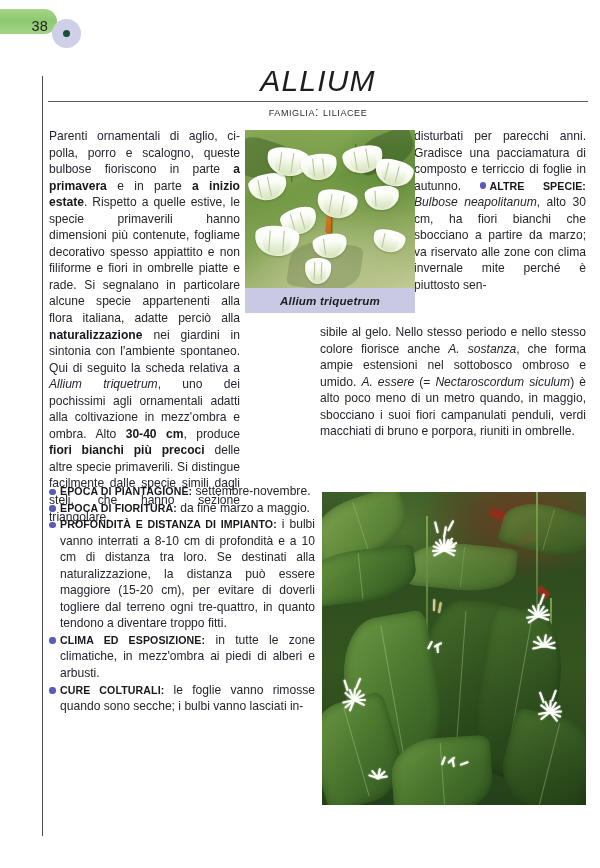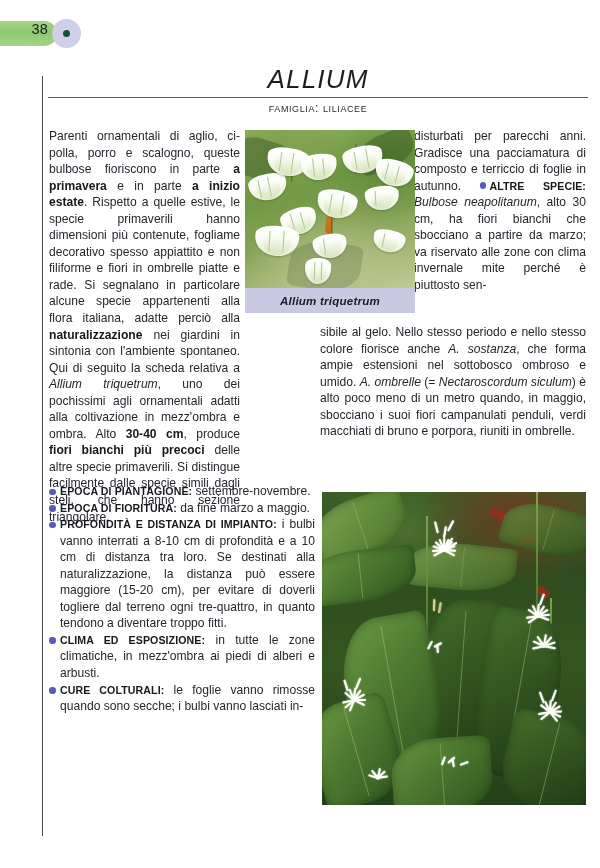--- a/index.html
+++ b/index.html
@@ -16,27 +16,27 @@
   
   .page-header {
     position: absolute;
     top: 0; left: 0;
     width: 600px;
     height: 60px;
   }
   .page-number-pill {
     position: absolute;
     left: 0;
-    top: 21px;
+    top: 9px;
     width: 57px;
     height: 25px;
     background: linear-gradient(to bottom, #a8d48a 0%, #8cc96e 45%, #a5d389 100%);
     border-radius: 0 13px 13px 0;
     display: flex;
-    align-items: flex-start;
+    align-items: flex-end;
     justify-content: flex-end;
     padding-right: 9px;
   }
   .page-number-text {
     font-size: 14.5px;
     color: #1d1d1d;
     font-family: "Liberation Sans", sans-serif;
     letter-spacing: .2px;
   }
   .header-dot-disc {
@@ -78,21 +78,21 @@
 
   
   .title-block {
     position: absolute;
     left: 48px;
     top: 66px;
     width: 540px;
     text-align: center;
   }
   .genus-title {
-    font-size: 26px;
+    font-size: 30px;
     font-style: italic;
     font-weight: normal;
     color: #1c1c22;
     letter-spacing: 1.2px;
     line-height: 1;
     padding-bottom: 3px;
   }
   .title-rule {
     width: 100%;
     height: 1px;
@@ -342,21 +342,21 @@
   </div>
 </div>
 
 <div class="col-left body-text">Parenti ornamentali di aglio, ci-polla, porro e scalogno, queste bulbose fioriscono in parte <b>a primavera</b> e in parte <b>a inizio estate</b>. Rispetto a quelle estive, le specie primaverili hanno dimensioni più contenute, fogliame decorativo spesso appiattito e non filiforme e fiori in ombrelle piatte e rade. Si segnalano in particolare alcune specie appartenenti alla flora italiana, adatte perciò alla <b>naturalizzazione</b> nei giardini in sintonia con l'ambiente spontaneo. Qui di seguito la scheda relativa a <i>Allium triquetrum</i>, uno dei pochissimi agli ornamentali adatti alla coltivazione in mezz'ombra e ombra. Alto <b>30-40 cm</b>, produce <b>fiori bianchi più precoci</b> delle altre specie primaverili. Si distingue facilmente dalle specie simili dagli steli, che hanno sezione triangolare.</div>
 
 <div class="col-right body-text">
   <span>disturbati per parecchi anni. Gradisce una pacciamatura di composto e terriccio di foglie in autunno.</span>
   <span class="inline-bullet"></span><span class="inline-label">Altre specie:</span><span> <i>Bulbose neapolitanum</i>, alto 30 cm, ha fiori bianchi che sbocciano a partire da marzo; va riservato alle zone con clima invernale mite perché è piuttosto sen-</span>
 </div>
 
-<div class="full-span body-text">sibile al gelo. Nello stesso periodo e nello stesso colore fiorisce anche <i>A. sostanza</i>, che forma ampie estensioni nel sottobosco ombroso e umido. <i>A. ombrelle</i> (= <i>Nectaroscordum siculum</i>) è alto poco meno di un metro quando, in maggio, sbocciano i suoi fiori campanulati penduli, verdi macchiati di bruno e porpora, riuniti in ombrelle.</div>
+<div class="full-span body-text">sibile al gelo. Nello stesso periodo e nello stesso colore fiorisce anche <i>A. sostanza</i>, che forma ampie estensioni nel sottobosco ombroso e umido. <i>A. essere</i> (= <i>Nectaroscordum siculum</i>) è alto poco meno di un metro quando, in maggio, sbocciano i suoi fiori campanulati penduli, verdi macchiati di bruno e porpora, riuniti in ombrelle.</div>
 
 <div class="lower-left">
   <div class="body-text" id="spec-list-host">
       <div class="spec-item"><span class="spec-bullet"></span><span class="spec-label">Epoca di piantagione:</span><span> settembre-novembre.</span></div>
       <div class="spec-item"><span class="spec-bullet"></span><span class="spec-label">Epoca di fioritura:</span><span> da fine marzo a maggio.</span></div>
       <div class="spec-item"><span class="spec-bullet"></span><span class="spec-label">Profondità e distanza di impianto:</span><span> i bulbi vanno interrati a 8-10 cm di profondità e a 10 cm di distanza tra loro. Se destinati alla naturalizzazione, la distanza può essere maggiore (15-20 cm), per evitare di doverli togliere dal terreno ogni tre-quattro, in quanto tendono a diventare troppo fitti.</span></div>
       <div class="spec-item"><span class="spec-bullet"></span><span class="spec-label">Clima ed esposizione:</span><span> in tutte le zone climatiche, in mezz'ombra ai piedi di alberi e arbusti.</span></div>
       <div class="spec-item"><span class="spec-bullet"></span><span class="spec-label">Cure colturali:</span><span> le foglie vanno rimosse quando sono secche; i bulbi vanno lasciati in-</span></div>
     </div>
 </div>

